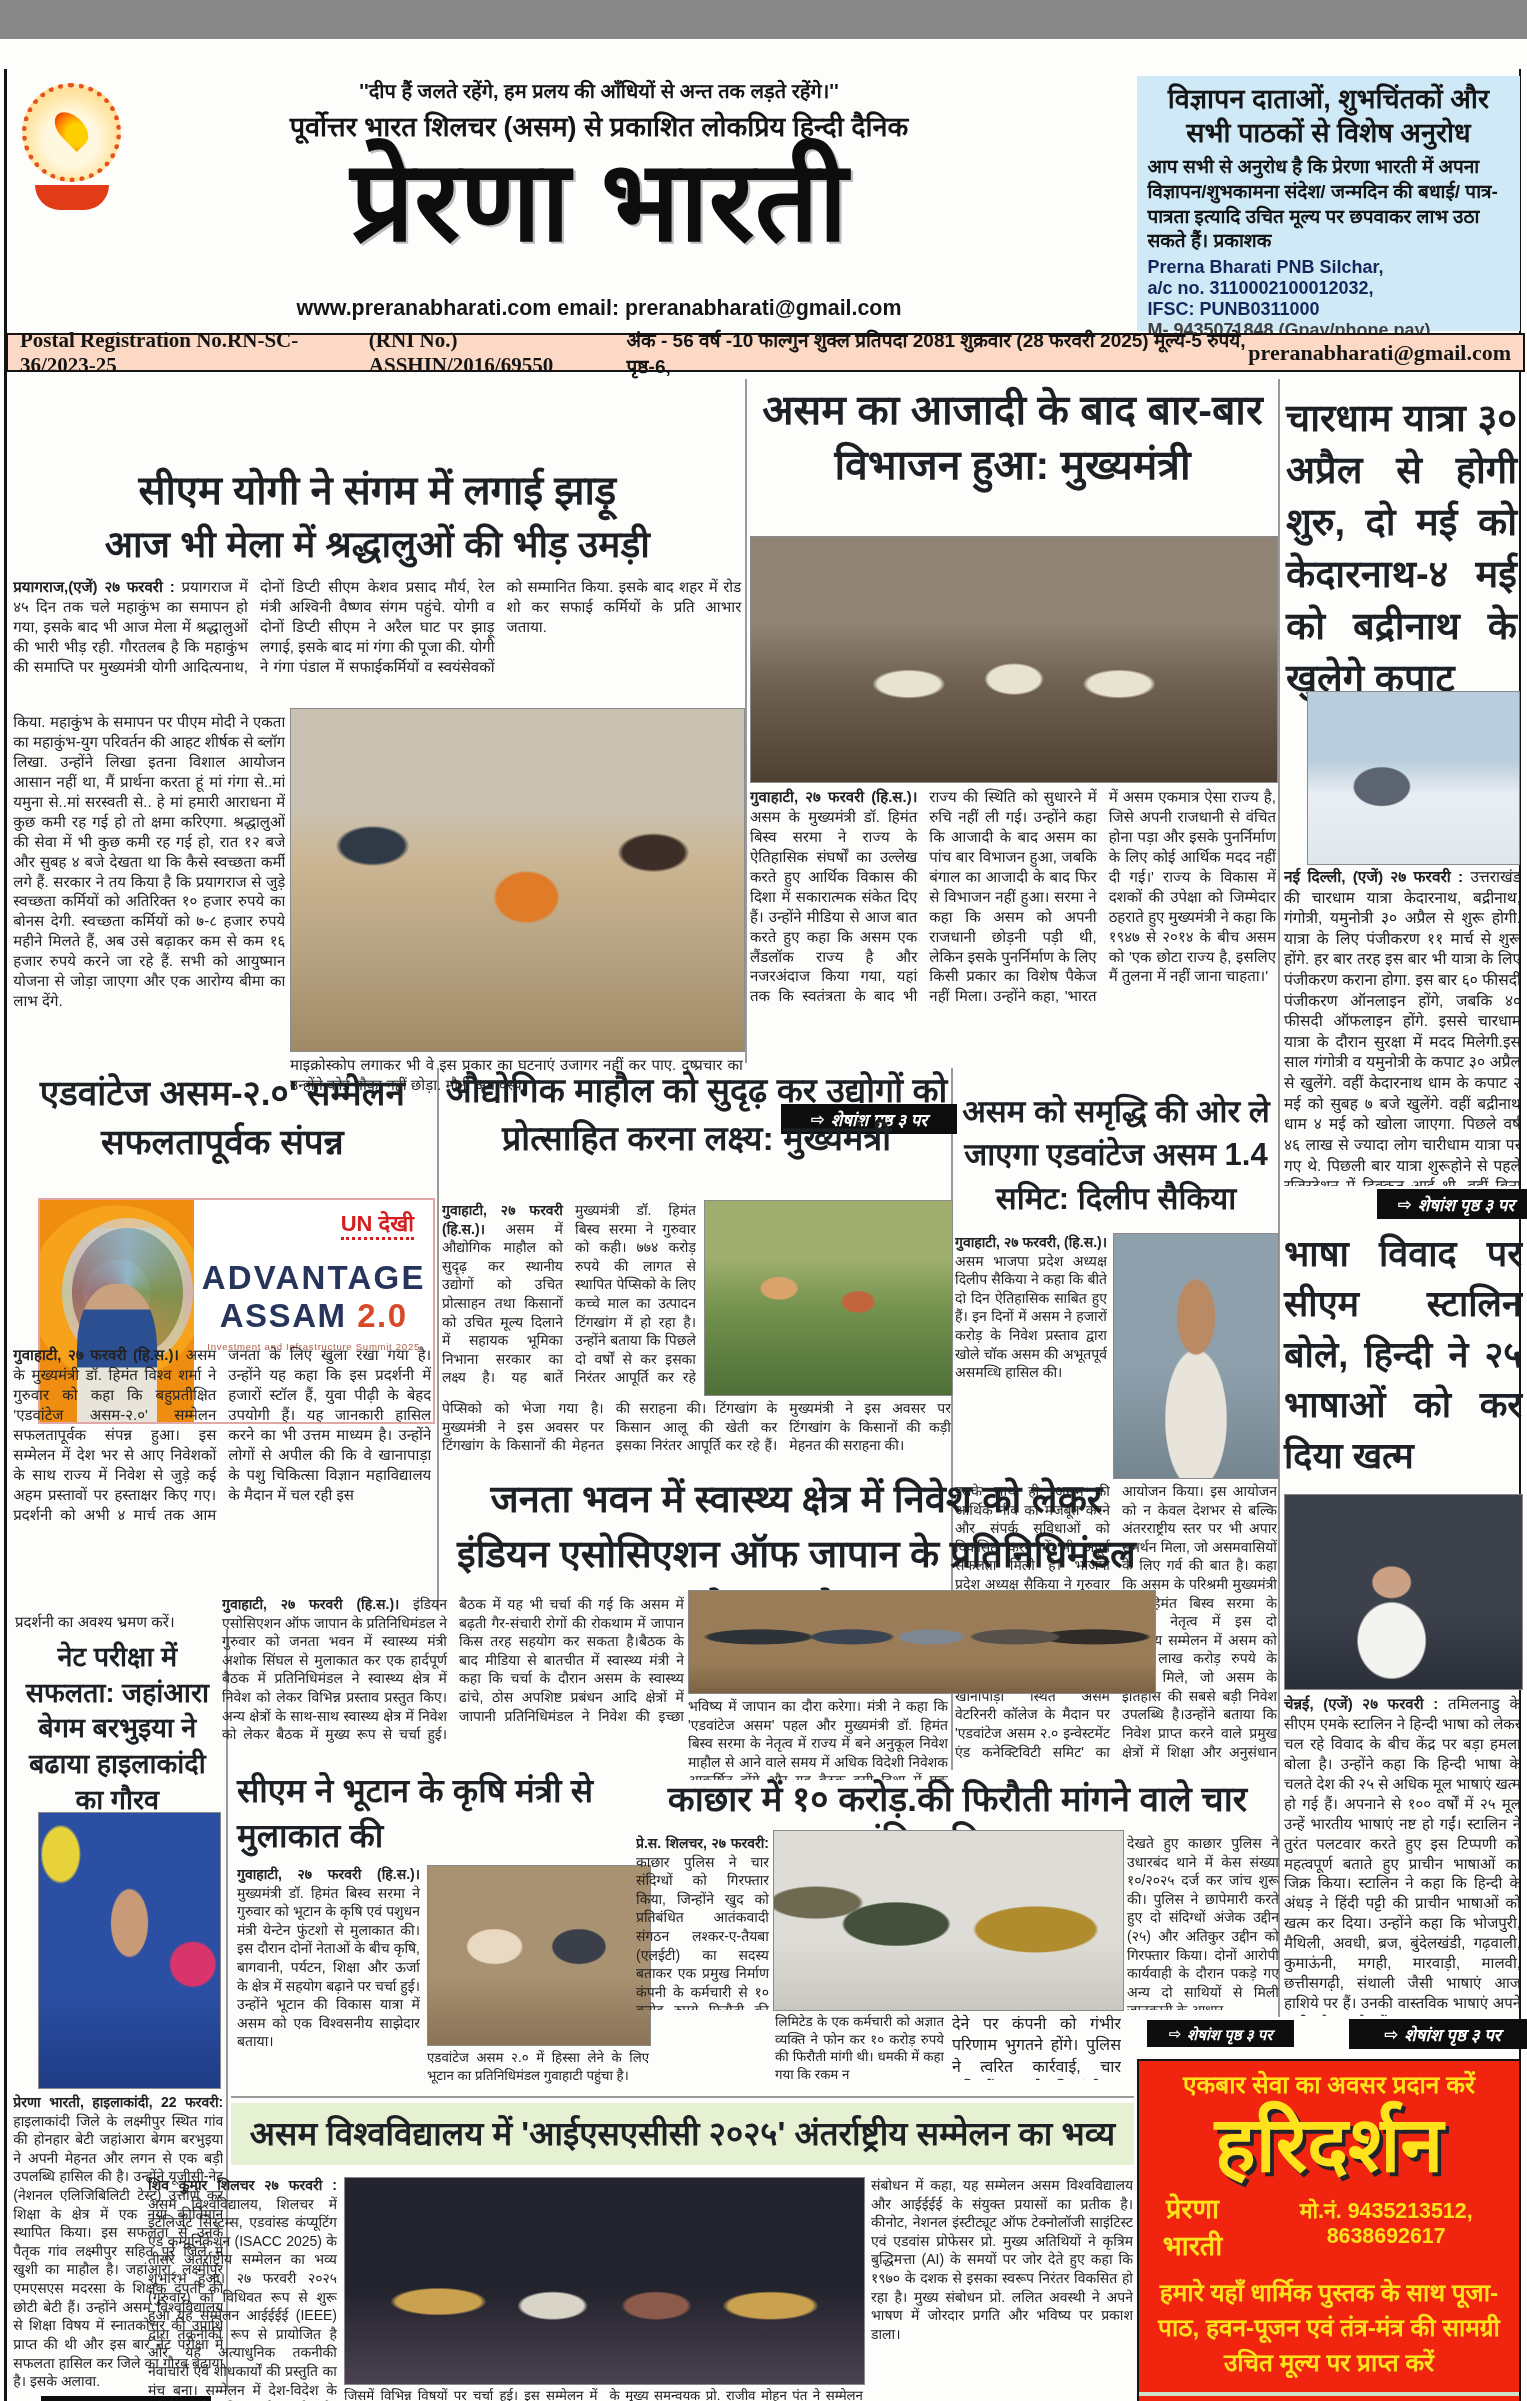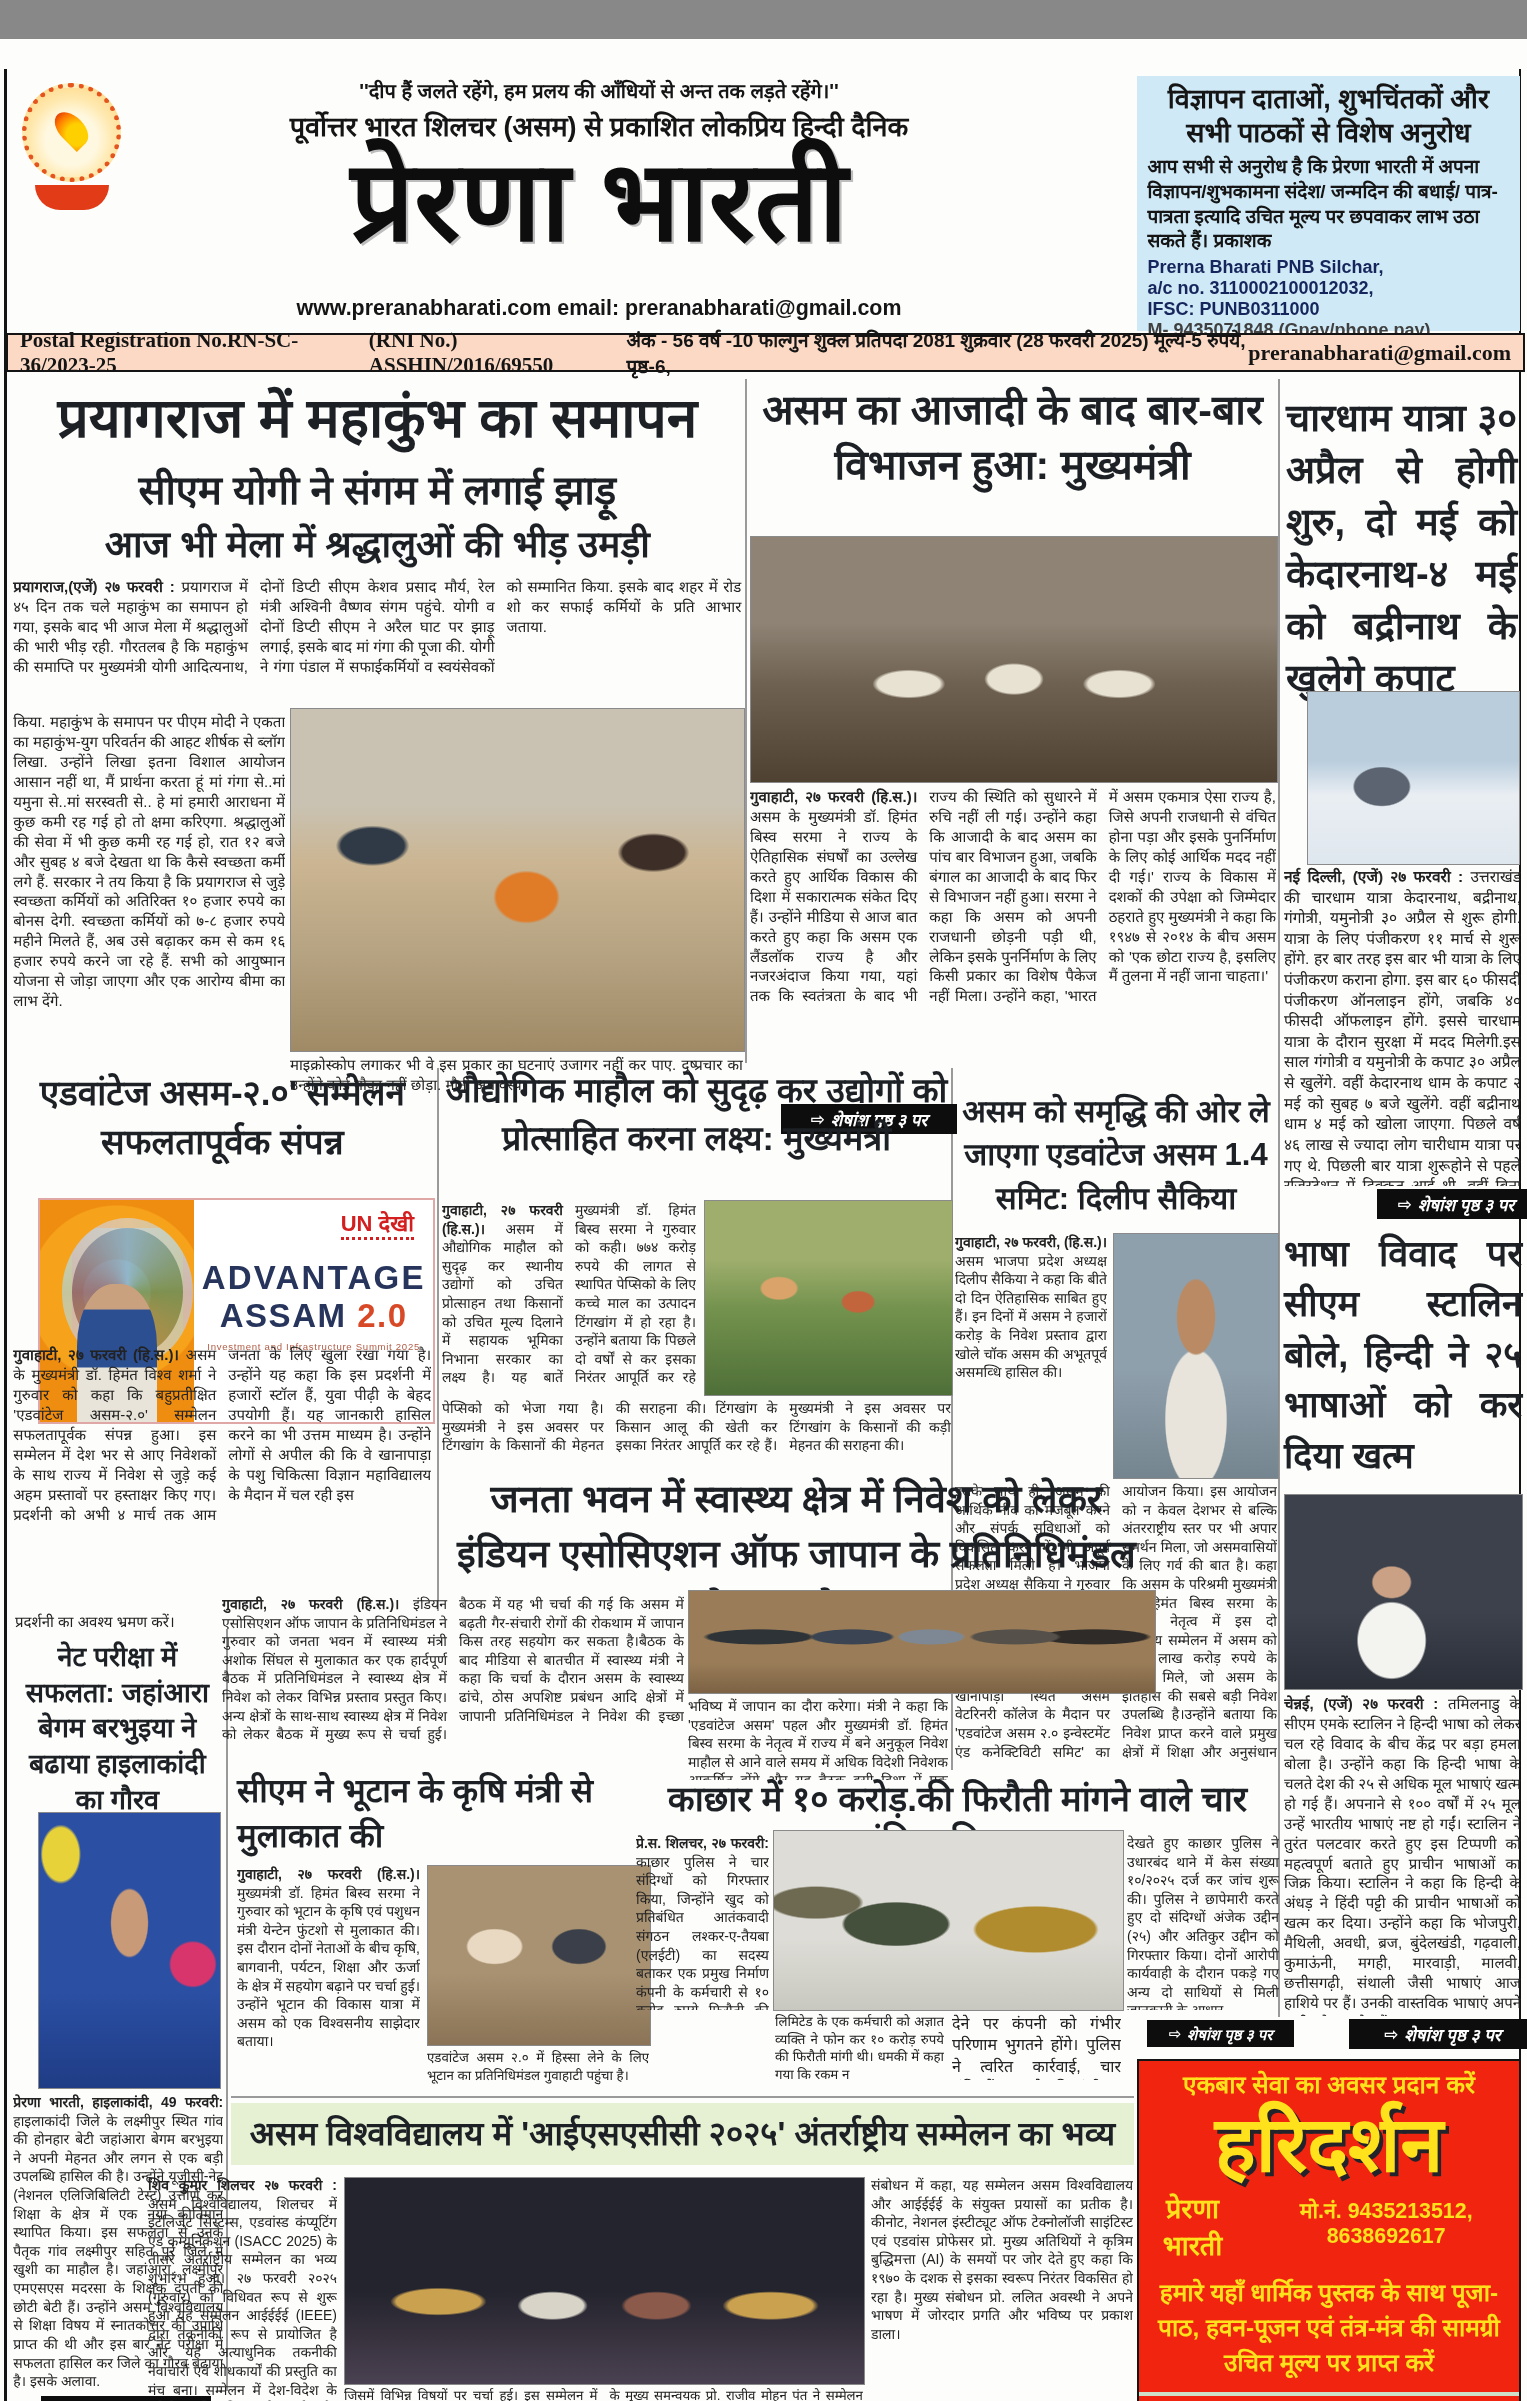--- a/index.html
+++ b/index.html
@@ -85,21 +85,20 @@
     <span style="font-size:22px;font-family:'Liberation Serif',serif;">preranabharati@gmail.com</span>
   </div>
 
   <div class="vr" style="left:745px;top:340px;height:684px;"></div>
   <div class="vr" style="left:1278px;top:340px;height:1638px;"></div>
   <div class="vr" style="left:437px;top:1029px;height:543px;"></div>
   <div class="vr" style="left:951px;top:1029px;height:702px;"></div>
   <div class="vr" style="left:226px;top:1590px;height:762px;"></div>
   <div class="hr" style="left:231px;top:2057px;width:903px;"></div>
 
-  <div class="abs ctr hl" style="left:13.3px;top:342px;width:728px;font-size:55px;line-height:1.35;">प्रयागराज में महाकुंभ का समापन</div>
   <div class="abs ctr hl" style="left:13.3px;top:425px;width:728px;font-size:40px;line-height:1.3;">सीएम योगी ने संगम में लगाई झाड़ू</div>
   <div class="abs ctr hl" style="left:13.3px;top:482px;width:728px;font-size:37px;line-height:1.3;">आज भी मेला में श्रद्धालुओं की भीड़ उमड़ी</div>
   <div class="abs body cols3" style="left:13.3px;top:538px;width:728px;height:132px;">
     <span class="dl">प्रयागराज,(एजें) २७ फरवरी :</span>
     <span>प्रयागराज में ४५ दिन तक चले महाकुंभ का समापन हो गया, इसके बाद भी आज मेला में श्रद्धालुओं की भारी भीड़ रही. गौरतलब है कि महाकुंभ की समाप्ति पर मुख्यमंत्री योगी आदित्यनाथ, दोनों डिप्टी सीएम केशव प्रसाद मौर्य, रेल मंत्री अश्विनी वैष्णव संगम पहुंचे. योगी व दोनों डिप्टी सीएम ने अरैल घाट पर झाड़ू लगाई, इसके बाद मां गंगा की पूजा की. योगी ने गंगा पंडाल में सफाईकर्मियों व स्वयंसेवकों को सम्मानित किया. इसके बाद शहर में रोड शो कर सफाई कर्मियों के प्रति आभार जताया.</span>
   </div>
   <div class="abs body" style="left:13.3px;top:673px;width:272px;height:342px;overflow:hidden;">
     <span>किया. महाकुंभ के समापन पर पीएम मोदी ने एकता का महाकुंभ-युग परिवर्तन की आहट शीर्षक से ब्लॉग लिखा. उन्होंने लिखा इतना विशाल आयोजन आसान नहीं था, मैं प्रार्थना करता हूं मां गंगा से..मां यमुना से..मां सरस्वती से.. हे मां हमारी आराधना में कुछ कमी रह गई हो तो क्षमा करिएगा. श्रद्धालुओं की सेवा में भी कुछ कमी रह गई हो, रात १२ बजे और सुबह ४ बजे देखता था कि कैसे स्वच्छता कर्मी लगे हैं. सरकार ने तय किया है कि प्रयागराज से जुड़े स्वच्छता कर्मियों को अतिरिक्त १० हजार रुपये का बोनस देगी. स्वच्छता कर्मियों को ७-८ हजार रुपये महीने मिलते हैं, अब उसे बढ़ाकर कम से कम १६ हजार रुपये करने जा रहे हैं. सभी को आयुष्मान योजना से जोड़ा जाएगा और एक आरोग्य बीमा का लाभ देंगे.</span>
   </div>
   <div class="ph" style="left:290px;top:669px;width:453px;height:342px;background:
@@ -216,21 +215,21 @@
     <span>भविष्य में जापान का दौरा करेगा। मंत्री ने कहा कि 'एडवांटेज असम' पहल और मुख्यमंत्री डॉ. हिमंत बिस्व सरमा के नेतृत्व में राज्य में बने अनुकूल निवेश माहौल से आने वाले समय में अधिक विदेशी निवेशक आकर्षित होंगे और यह बैठक इसी दिशा में एक संकेत देती है।</span>
   </div>
 
   <div class="abs ctr hl" style="left:13.3px;top:1601px;width:208px;font-size:27px;line-height:1.32;">नेट परीक्षा में सफलता: जहांआरा बेगम बरभुइया ने बढाया हाइलाकांदी का गौरव</div>
   <div class="ph" style="left:38px;top:1773px;width:181px;height:275px;background:
        radial-gradient(ellipse at 50% 40%,#c99a77 0 14%,transparent 15%),
        radial-gradient(ellipse at 12% 15%,#e8d23a 0 8%,transparent 9%),
        radial-gradient(ellipse at 85% 55%,#d8356d 0 10%,transparent 11%),
        linear-gradient(180deg,#2b4fa3 0 65%,#1f3c85 100%);"></div>
   <div class="abs body" style="left:13.3px;top:2054px;width:210px;height:299px;overflow:hidden;font-size:14px;">
-    <span class="dl">प्रेरणा भारती, हाइलाकांदी, 49 फरवरी:</span>
+    <span class="dl">प्रेरणा भारती, हाइलाकांदी, 22 फरवरी:</span>
     <span>हाइलाकांदी जिले के लक्ष्मीपुर स्थित गांव की होनहार बेटी जहांआरा बेगम बरभुइया ने अपनी मेहनत और लगन से एक बड़ी उपलब्धि हासिल की है। उन्होंने यूजीसी-नेट (नेशनल एलिजिबिलिटी टेस्ट) उत्तीर्ण कर शिक्षा के क्षेत्र में एक नया कीर्तिमान स्थापित किया। इस सफलता से उनके पैतृक गांव लक्ष्मीपुर सहित पूरे जिले में खुशी का माहौल है। जहांआरा, लक्ष्मीपुर एमएसएस मदरसा के शिक्षक दंपती की छोटी बेटी हैं। उन्होंने असम विश्वविद्यालय से शिक्षा विषय में स्नातकोत्तर की उपाधि प्राप्त की थी और इस बार नेट परीक्षा में सफलता हासिल कर जिले का गौरव बढ़ाया है। इसके अलावा.</span>
   </div>
   <div class="tag" style="left:41px;top:2357px;width:155px;">
     <span>⇨</span>
     <span>शेषांश पृष्ठ ३ पर</span>
   </div>
 
   <div class="abs hl" style="left:237px;top:1730px;width:413px;font-size:33px;line-height:1.35;">सीएम ने भूटान के कृषि मंत्री से मुलाकात की</div>
   <div class="abs body" style="left:237px;top:1826px;width:183px;height:228px;overflow:hidden;font-size:14px;">
     <span class="dl">गुवाहाटी, २७ फरवरी (हि.स.)।</span>

